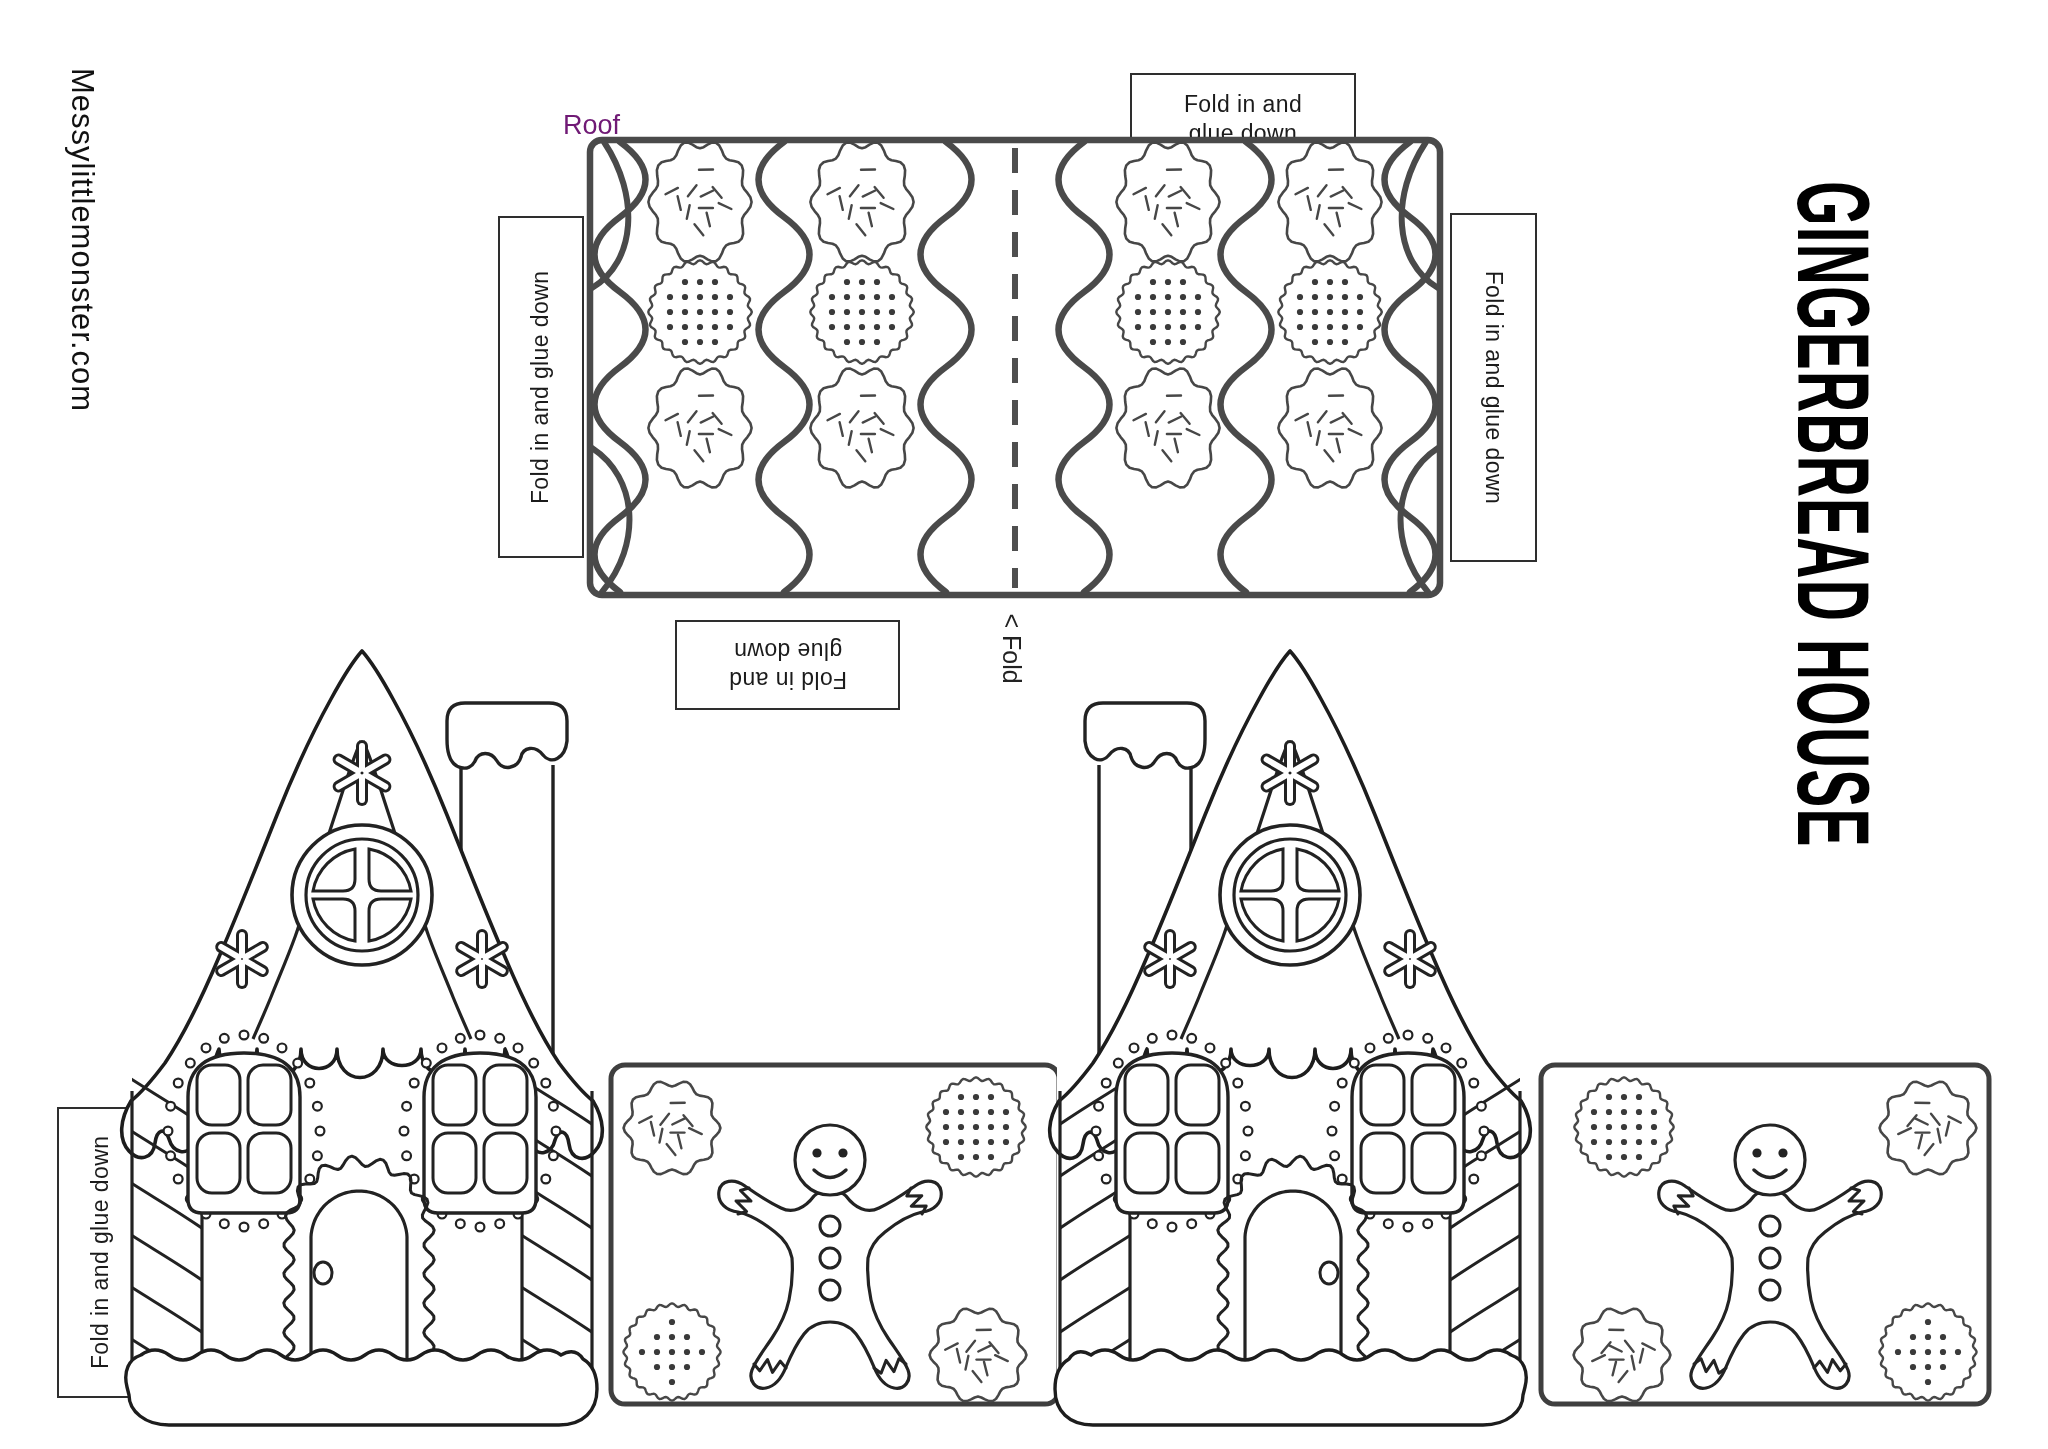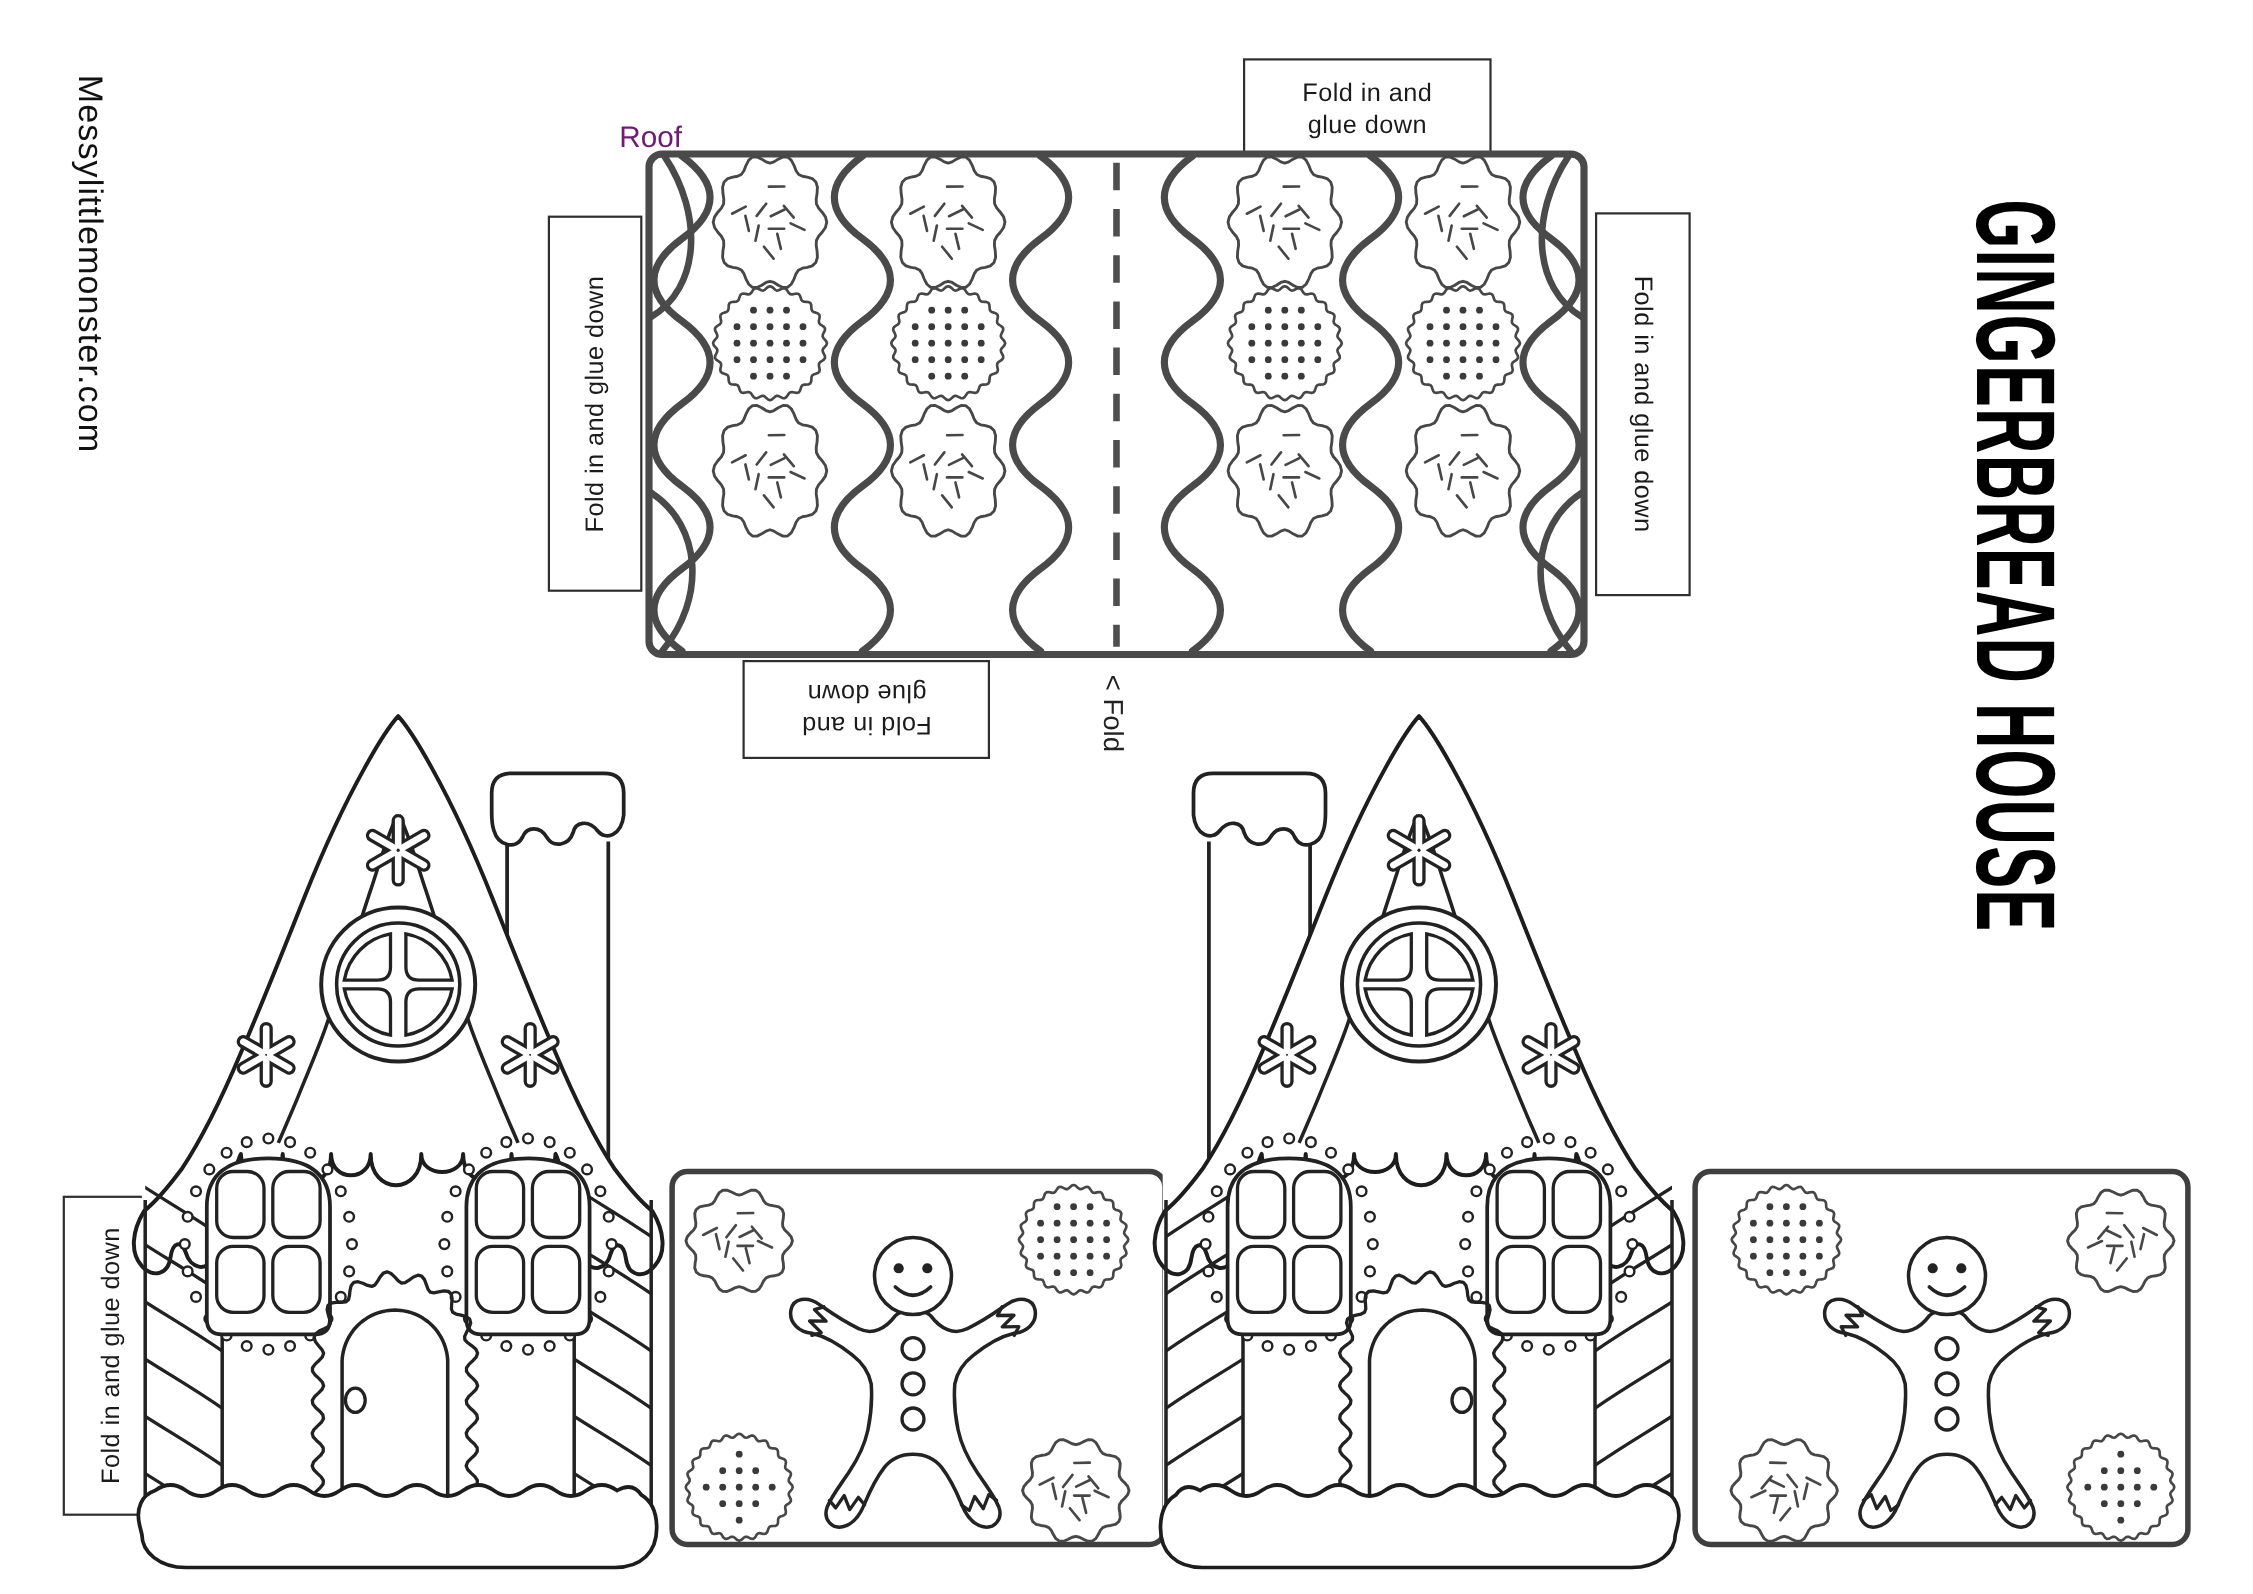--- a/index.html
+++ b/index.html
@@ -12,21 +12,21 @@
   
   .watermark-box{left:58px;top:70px;width:48px;height:340px;display:flex;align-items:center;justify-content:center;}
   .watermark-box span{white-space:nowrap;transform:rotate(90deg);font-size:31px;letter-spacing:1px;color:#111;}
   .title-box{left:1782px;top:178px;width:100px;height:672px;display:flex;align-items:center;justify-content:center;}
   .title-box span{white-space:nowrap;transform:rotate(90deg) scaleX(0.56);font-size:102px;font-weight:bold;letter-spacing:2px;color:#000;}
   .roof-label{left:563px;top:86px;font-size:27px;color:#701a75;margin-top:24px;}
   .fold-label-box{left:988px;top:600px;width:46px;height:96px;display:flex;align-items:center;justify-content:center;}
   .fold-label-box span{white-space:nowrap;transform:rotate(90deg);font-size:25px;color:#222;}
   
   .flap{border:2px solid #2e2e2e;background:#fff;display:flex;align-items:center;justify-content:center;
-        font-size:23px;letter-spacing:0.4px;color:#1b1b1b;text-align:center;line-height:1.25;}
+        font-size:23px;letter-spacing:0.4px;color:#1b1b1b;text-align:center;line-height:1.25;margin-top:20px;}
   .flap-top   {left:1130px;top:53px;  width:222px;height:87px;}
   .flap-top span{width:160px;}
   .flap-bottom{left:675px; top:600px; width:221px;height:86px;}
   .flap-bottom span{width:160px;transform:rotate(180deg);}
   .flap-left  {left:498px; top:196px; width:82px; height:338px;}
   .flap-left span{white-space:nowrap;transform:rotate(-90deg);}
   .flap-right {left:1450px;top:193px; width:83px; height:345px;}
   .flap-right span{white-space:nowrap;transform:rotate(90deg);}
   .flap-house {left:57px;  top:1087px;width:84px; height:287px;}
   .flap-house span{white-space:nowrap;transform:rotate(-90deg);}

